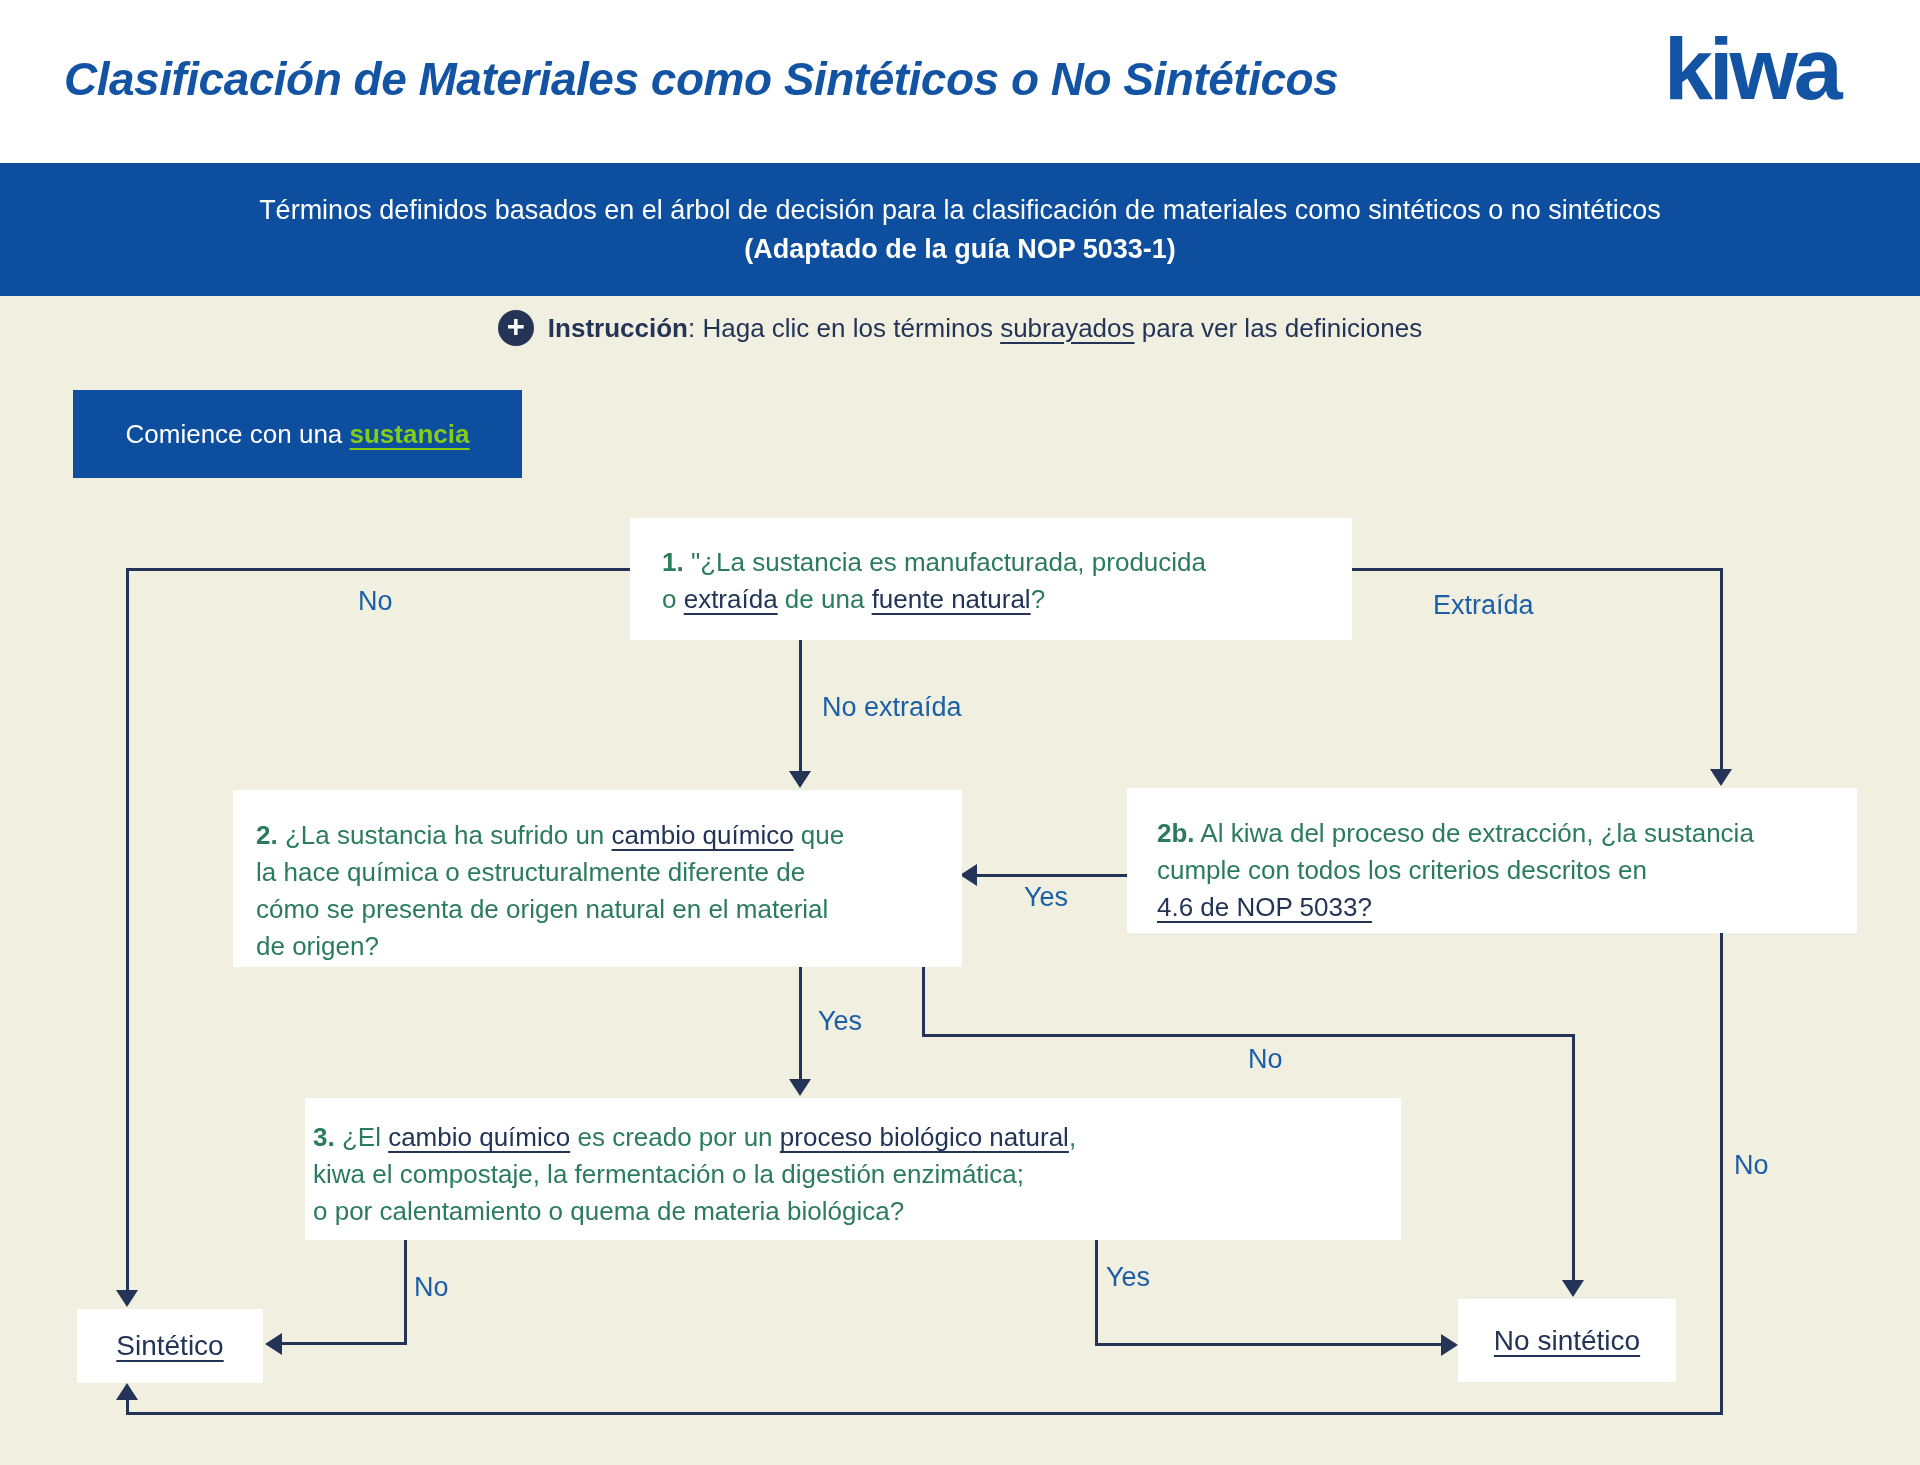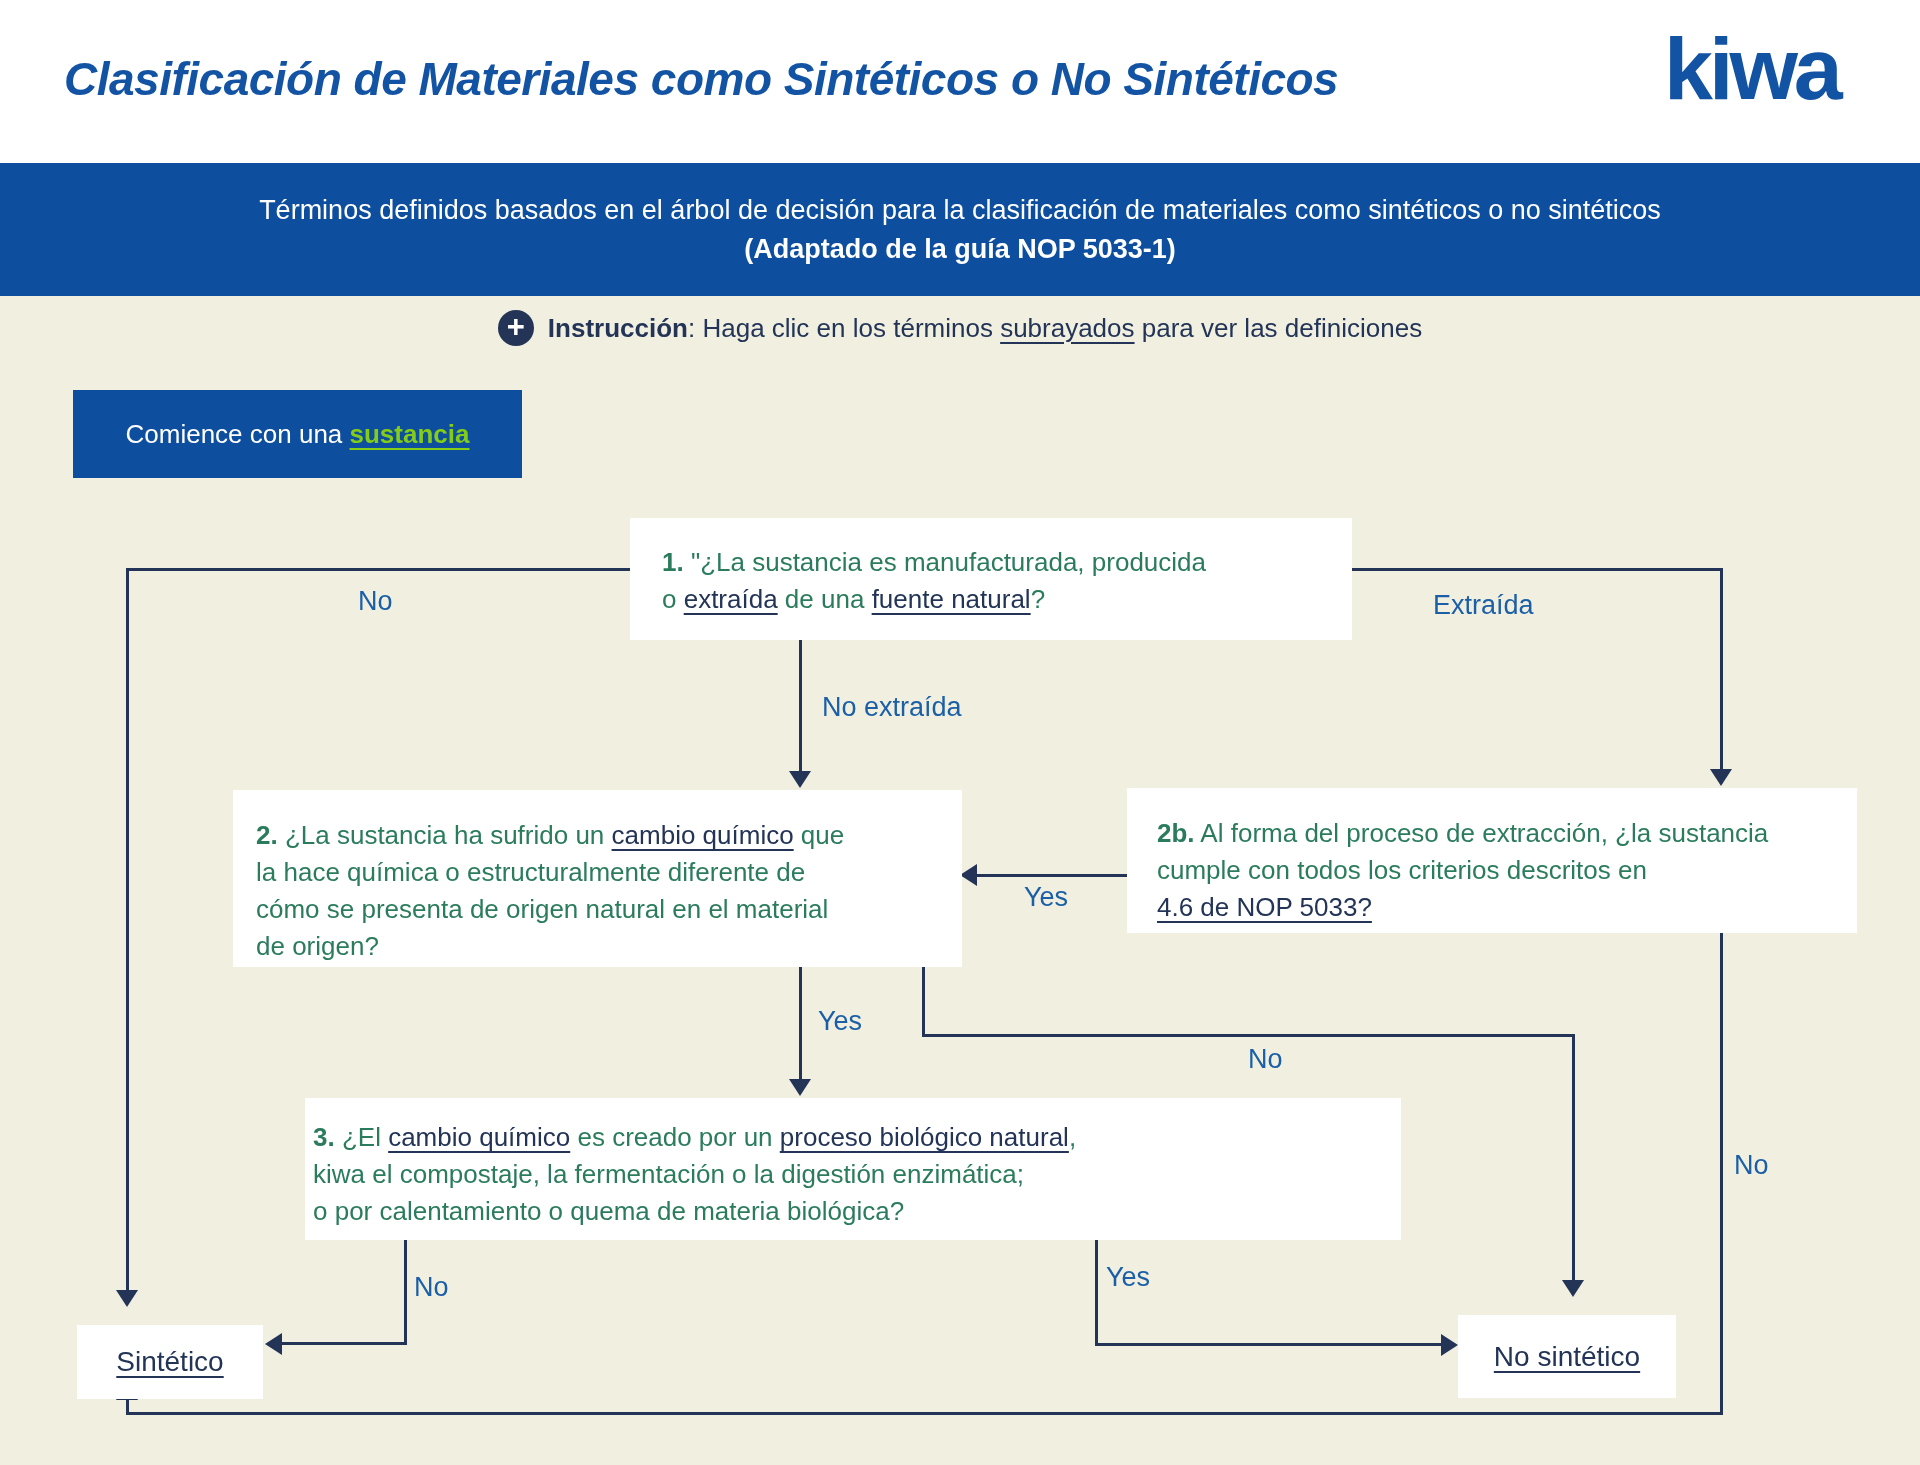--- a/index.html
+++ b/index.html
@@ -39,21 +39,21 @@
   
   .qbox{position:absolute;background:#ffffff;color:var(--green);font-size:26px;line-height:37px;}
   #q1{left:630px;top:518px;width:722px;height:122px;padding:26px 24px 0 32px;}
   #q2{left:233px;top:790px;width:729px;height:177px;padding:27px 18px 0 23px;}
   #q2b{left:1127px;top:788px;width:730px;height:145px;padding:27px 18px 0 30px;}
   #q3{left:305px;top:1098px;width:1096px;height:142px;padding:21px 12px 0 8px;}
   .bnum{font-weight:700;}
   .term{color:var(--navy);text-decoration:underline;text-decoration-thickness:2px;text-underline-offset:5px;cursor:pointer;}
 
   
-  .rbox{position:absolute;background:#ffffff;display:flex;align-items:center;justify-content:center;font-size:28px;color:var(--navy);margin-top:16px;}
+  .rbox{position:absolute;background:#ffffff;display:flex;align-items:center;justify-content:center;font-size:28px;color:var(--navy);}
   #r-sintetico{left:77px;top:1309px;width:186px;height:74px;}
   #r-nosintetico{left:1458px;top:1299px;width:218px;height:83px;}
 
   
   .h{position:absolute;height:3px;background:var(--navy);}
   .v{position:absolute;width:3px;background:var(--navy);}
   .ah{position:absolute;width:0;height:0;}
   .ah-d{border-left:11px solid transparent;border-right:11px solid transparent;border-top:17px solid var(--navy);}
   .ah-u{border-left:11px solid transparent;border-right:11px solid transparent;border-bottom:17px solid var(--navy);}
   .ah-l{border-top:11px solid transparent;border-bottom:11px solid transparent;border-right:17px solid var(--navy);}
@@ -133,21 +133,21 @@
     <div><span>Comience con una </span><span class="term bnum">sustancia</span></div>
   </div>
 
   <div id="q1" class="qbox">
     <div><span class="bnum">1.</span><span> "¿La sustancia es manufacturada, producida</span><br><span>o </span><span class="term">extraída</span><span> de una </span><span class="term">fuente natural</span><span>?</span></div>
   </div>
   <div id="q2" class="qbox">
     <div><span class="bnum">2.</span><span> ¿La sustancia ha sufrido un </span><span class="term">cambio químico</span><span> que</span><br><span>la hace química o estructuralmente diferente de</span><br><span>cómo se presenta de origen natural en el material</span><br><span>de origen?</span></div>
   </div>
   <div id="q2b" class="qbox">
-    <div><span class="bnum">2b.</span><span> Al forma del proceso de extracción, ¿la sustancia</span><br><span>cumple con todos los criterios descritos en</span><br><span class="term">4.6 de NOP 5033?</span></div>
+    <div><span class="bnum">2b.</span><span> Al kiwa del proceso de extracción, ¿la sustancia</span><br><span>cumple con todos los criterios descritos en</span><br><span class="term">4.6 de NOP 5033?</span></div>
   </div>
   <div id="q3" class="qbox">
     <div><span class="bnum">3.</span><span> ¿El </span><span class="term">cambio químico</span><span> es creado por un </span><span class="term">proceso biológico natural</span><span>,</span><br><span>kiwa el compostaje, la fermentación o la digestión enzimática;</span><br><span>o por calentamiento o quema de materia biológica?</span></div>
   </div>
 
   <div id="r-sintetico" class="rbox">
     <div><span class="term">Sintético</span></div>
   </div>
   <div id="r-nosintetico" class="rbox">
     <div><span class="term">No sintético</span></div>

